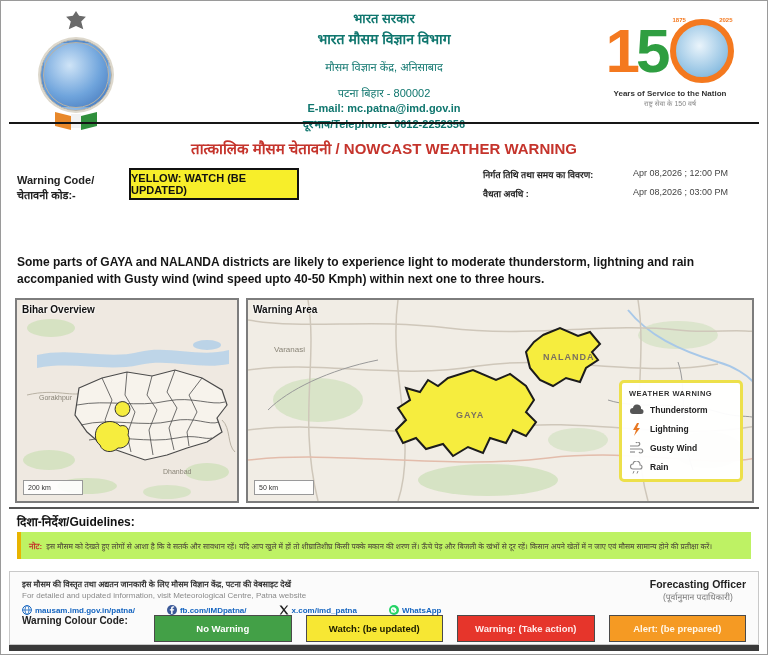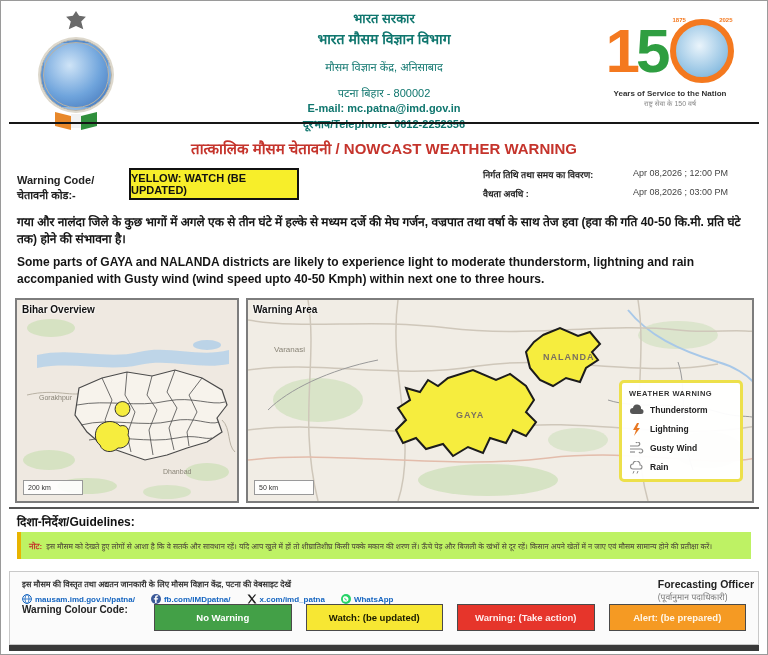--- a/index.html
+++ b/index.html
@@ -79,24 +79,24 @@
       border-left:4px solid #e8b400;display:flex;align-items:center;padding:0 8px;box-sizing:border-box;
       white-space:nowrap;overflow:hidden;}
   .note-label{color:#c5342c;font-weight:bold;font-size:8px;margin-right:4px;flex:none;}
   .note-text{color:#4a4436;font-size:7.5px;}
 
   
   .footer{position:absolute;top:570px;left:8px;right:8px;height:74px;background:#fbfbfb;
       border:1px solid #c9c9c9;box-sizing:border-box;padding:6px 12px;}
   .f-hi{font-size:8px;font-weight:bold;color:#333;}
   .f-en{font-size:8px;color:#8a8a8a;margin-top:2px;}
-  .f-links{display:flex;gap:16px;margin-top:5px;align-items:center;}
+  .f-links{display:flex;gap:32px;margin-top:5px;align-items:center;}
   .f-link{display:flex;align-items:center;gap:3px;font-size:8px;font-weight:bold;color:#1565c0;cursor:pointer;}
   .f-link .fic{width:10px;height:10px;flex:none;}
-  .officer{position:absolute;right:4px;top:6px;text-align:left;}
+  .officer{position:absolute;right:12px;top:6px;text-align:center;}
   .officer .o1{font-size:10.5px;font-weight:bold;color:#222;}
   .officer .o2{font-size:8.5px;color:#777;margin-top:1px;}
   .cc-row{display:flex;align-items:flex-start;margin-top:0;}
   .cc-label{font-size:10px;font-weight:bold;color:#222;width:132px;flex:none;}
   .cc-btn{flex:1;height:25px;margin-right:14px;border:1px solid #4a4a4a;display:flex;
       align-items:center;justify-content:center;font-size:9.5px;font-weight:bold;}
   .cc-btn:last-child{margin-right:0;}
   .cc-green{background:#43a047;color:#ffffff;}
   .cc-yellow{background:#f7e733;color:#1a1a00;}
   .cc-orange{background:#f59a23;color:#fff6e8;}
@@ -158,21 +158,20 @@
         <span class="dl">निर्गत तिथि तथा समय का विवरण:</span>
         <span class="dv">Apr 08,2026 ; 12:00 PM</span>
       </div>
       <div class="date-line">
         <span class="dl">वैधता अवधि :</span>
         <span class="dv">Apr 08,2026 ; 03:00 PM</span>
       </div>
     </div>
   </div>
 
-  <div class="para para-hi">गया और नालंदा जिले के कुछ भागों में अगले एक से तीन घंटे में हल्के से मध्यम दर्जे की मेघ गर्जन, वज्रपात तथा वर्षा के साथ तेज हवा (हवा की गति 40-50 कि.मी. प्रति घंटे तक) होने की संभावना है।</div>
   <div class="para para-en">Some parts of GAYA and NALANDA districts are likely to experience light to moderate thunderstorm, lightning and rain accompanied with Gusty wind (wind speed upto 40-50 Kmph) within next one to three hours.</div>
 
   <div class="maps">
 
     <div class="map map-left">
       <div class="map-title">Bihar Overview</div>
       <svg width="220" height="201" viewBox="0 0 220 201">
         <rect x="0" y="0" width="220" height="201" fill="#efe9e1"></rect>
         <ellipse cx="34" cy="28" rx="24" ry="9" fill="#cfe0ba" opacity=".8"></ellipse>
         <ellipse cx="32" cy="160" rx="26" ry="10" fill="#cfe0ba" opacity=".8"></ellipse>
@@ -274,20 +273,21 @@
 
   <div class="mid-rule"></div>
   <div class="guide-head">दिशा-निर्देश/Guidelines:</div>
   <div class="note-box">
     <span class="note-label">नोट:</span>
     <span class="note-text">इस मौसम को देखते हुए लोगों से आशा है कि वे सतर्क और सावधान रहें। यदि आप खुले में हों तो शीघ्रातिशीघ्र किसी पक्के मकान की शरण लें। ऊँचे पेड़ और बिजली के खंभों से दूर रहें। किसान अपने खेतों में न जाए एवं मौसम सामान्य होने की प्रतीक्षा करें।</span>
   </div>
 
   <div class="footer">
     <div class="f-hi">इस मौसम की विस्तृत तथा अद्यतन जानकारी के लिए मौसम विज्ञान केंद्र, पटना की वेबसाइट देखें</div>
+    <div class="f-en">For detailed and updated information, visit Meteorological Centre, Patna website</div>
 
     <div class="f-links">
       <span class="f-link">
         <span class="fic">
           <svg width="10" height="10" viewBox="0 0 10 10">
               <circle cx="5" cy="5" r="4.4" fill="none" stroke="#1565c0" stroke-width="1"></circle>
               <ellipse cx="5" cy="5" rx="2" ry="4.4" fill="none" stroke="#1565c0" stroke-width=".8"></ellipse>
               <line x1=".6" y1="5" x2="9.4" y2="5" stroke="#1565c0" stroke-width=".8"></line>
             </svg>
         </span>

